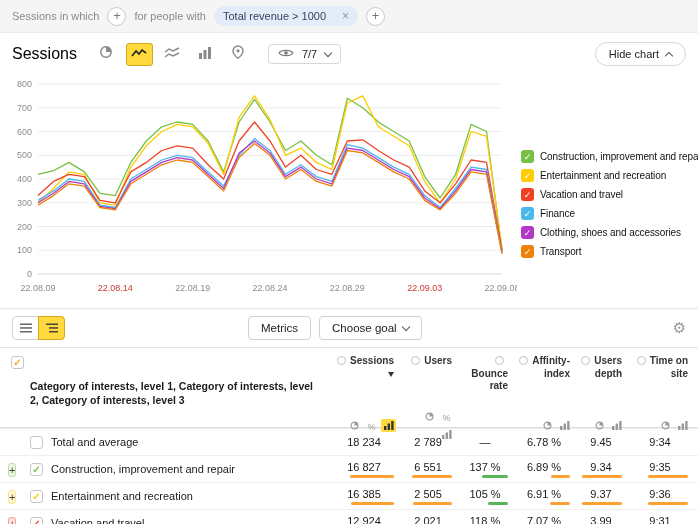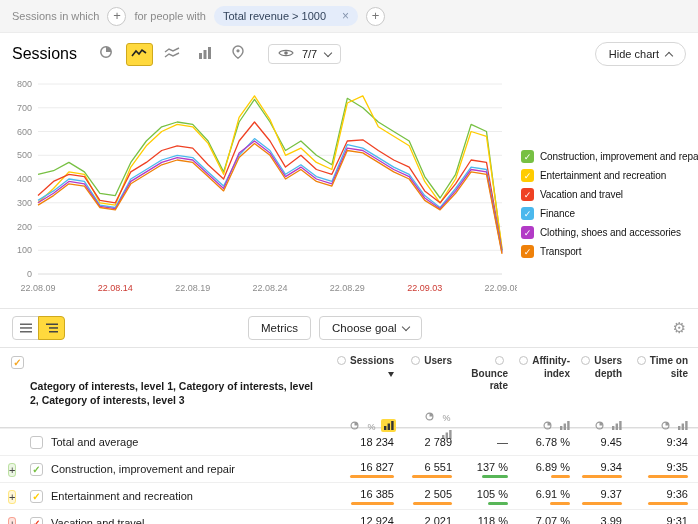--- a/index.html
+++ b/index.html
@@ -71,21 +71,21 @@
   .sort { width:0; height:0; border-left:3.5px solid transparent; border-right:3.5px solid transparent;
     border-top:5px solid #333; display:inline-block; margin-left:4px; }
   .icell { text-align:right; padding-right:8px; }
   .mico { display:inline-flex; align-items:center; justify-content:center; width:15px; height:13px;
     font-size:9px; color:#999; margin-left:2px; cursor:pointer; }
   .mico.active { background:#ffd93d; border-radius:2px; }
 
   .expander { width:17px; height:17px; border-radius:3px; font-size:11px; line-height:15px;
     text-align:center; color:#444; margin-left:8px; cursor:pointer; border:1px solid #ddd; }
   .namecell { display:flex; align-items:center; gap:8px; font-size:11px; color:#1a1a1a; }
-  .cell { text-align:right; padding-right:10px; }
+  .cell { text-align:center; padding-right:10px; }
   .cell .val { display:block; font-size:11px; color:#1a1a1a; }
   .bar { height:3px; border-radius:1.5px; margin-left:auto; margin-top:2px; }
 </style>
 </head>
 <body>
 
 <div class="app">
 
   <div class="fbar">
     <span>Sessions in which</span>

